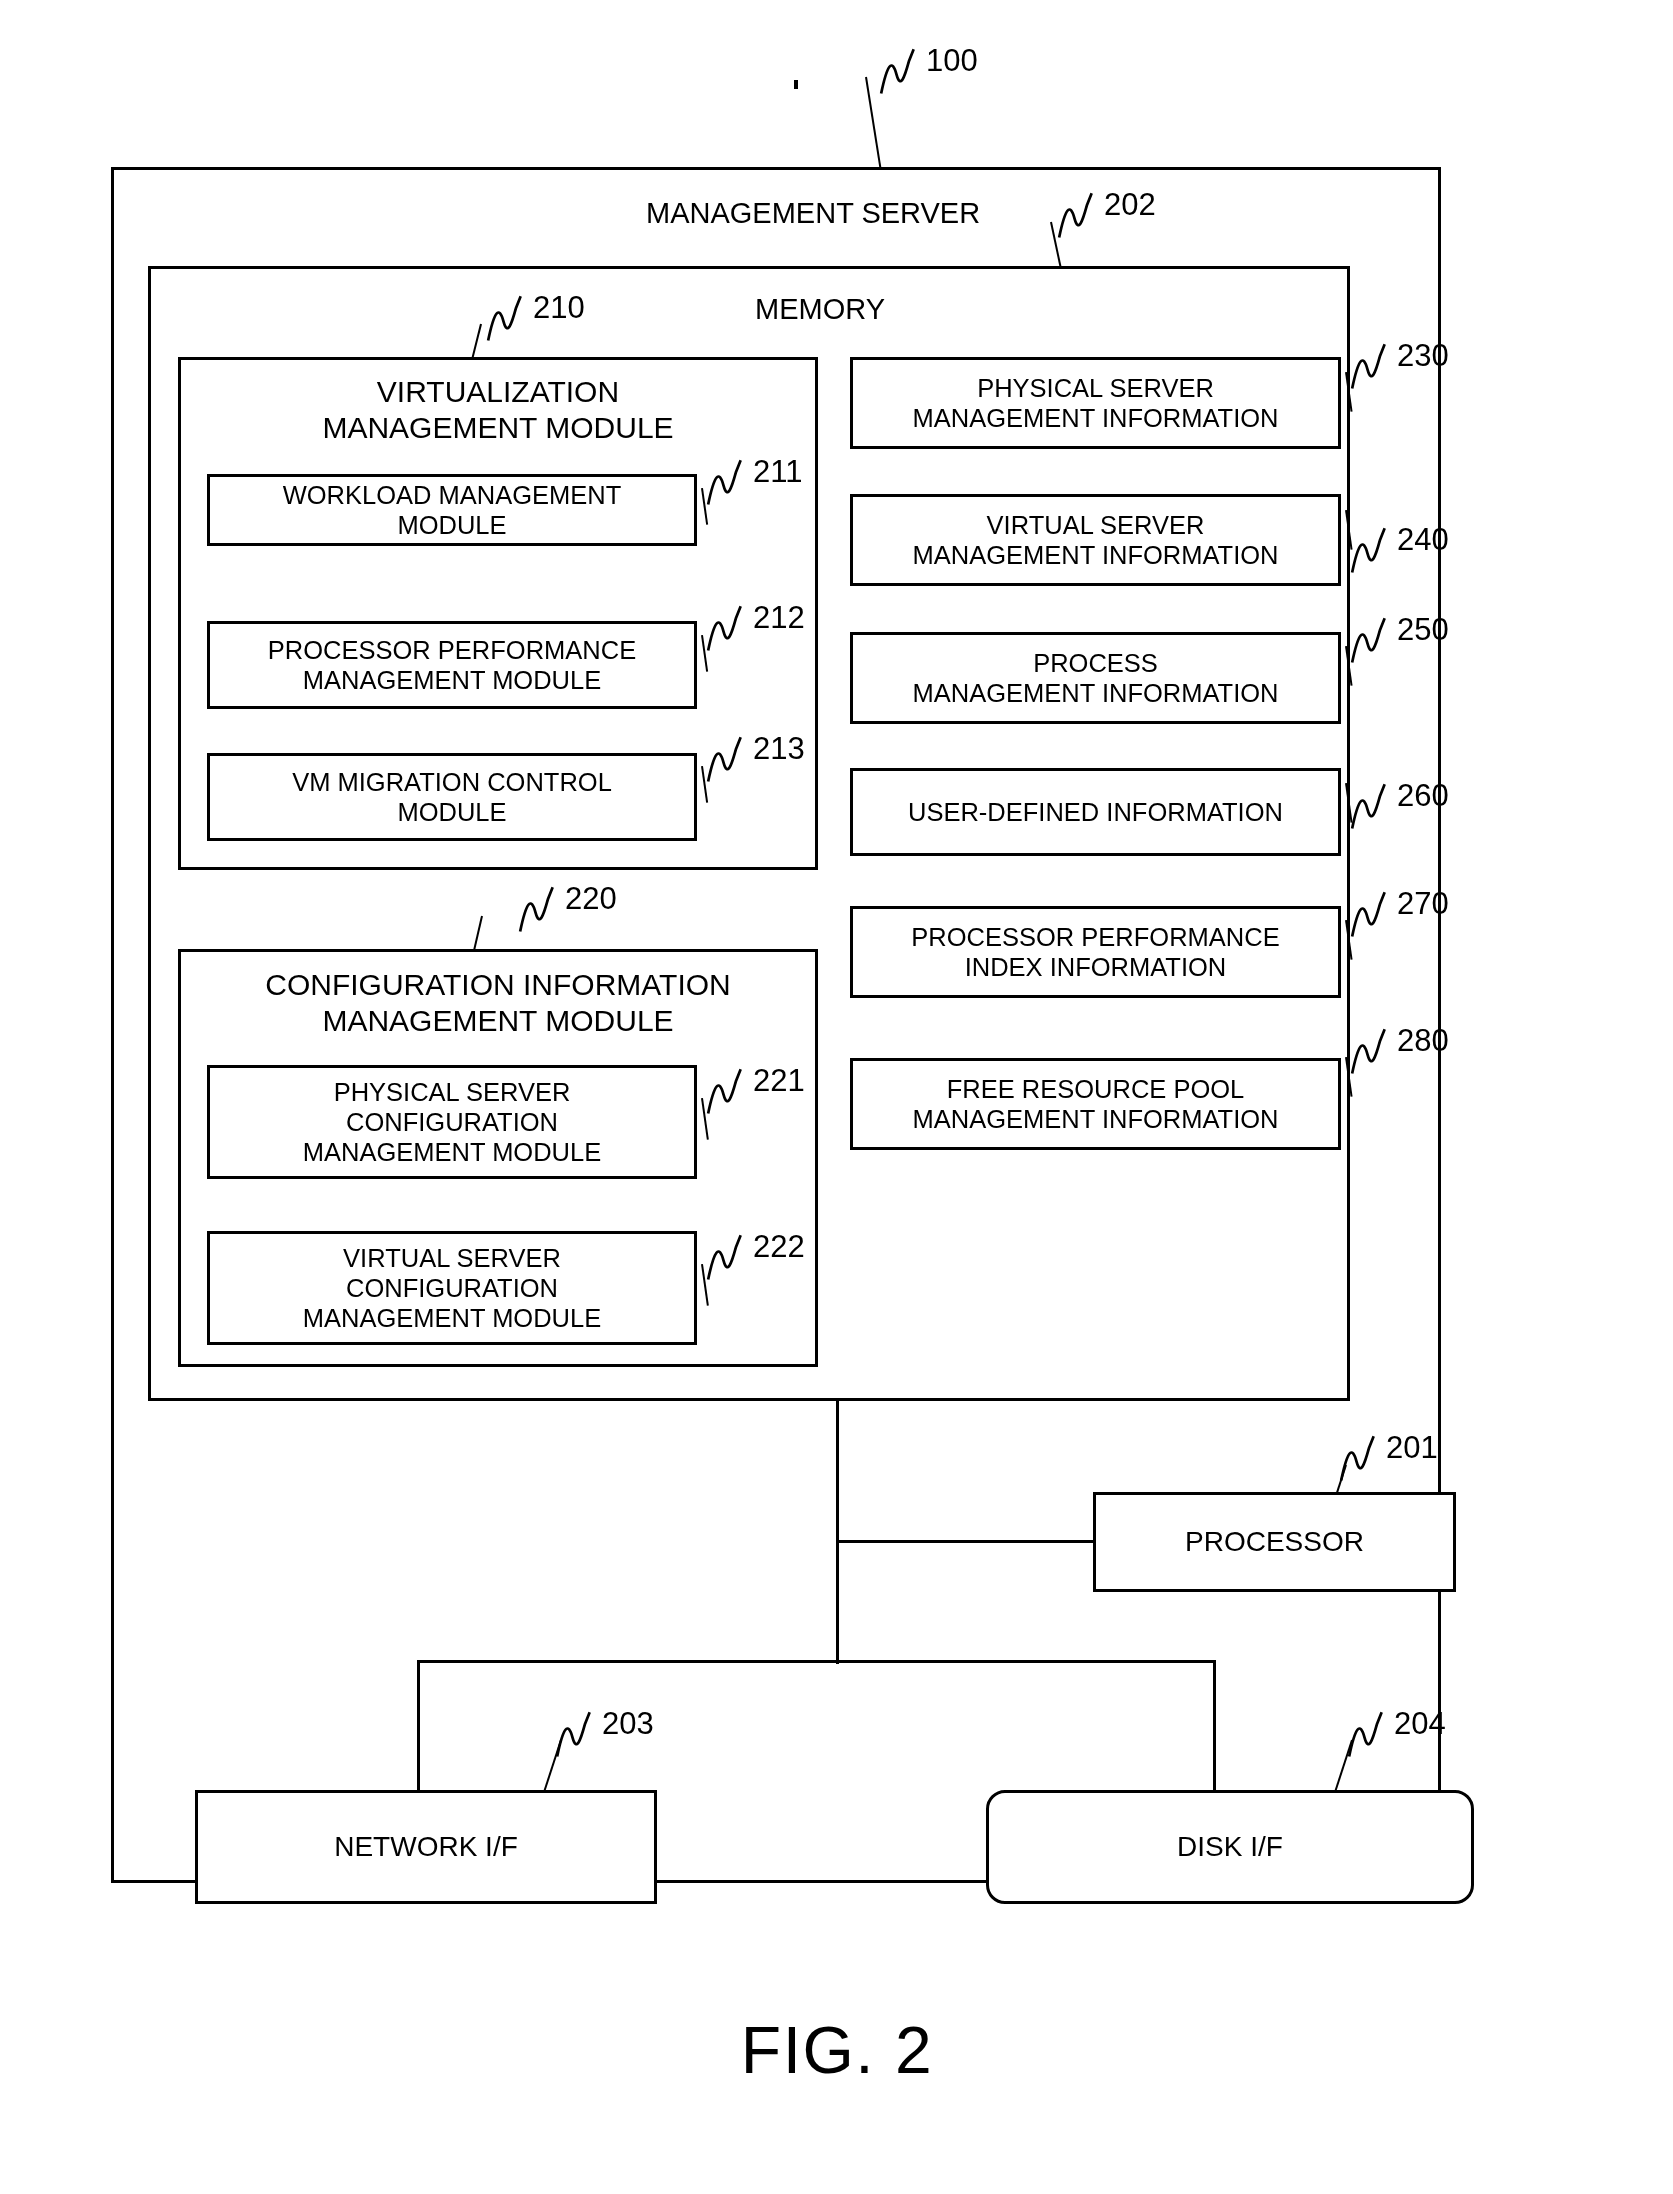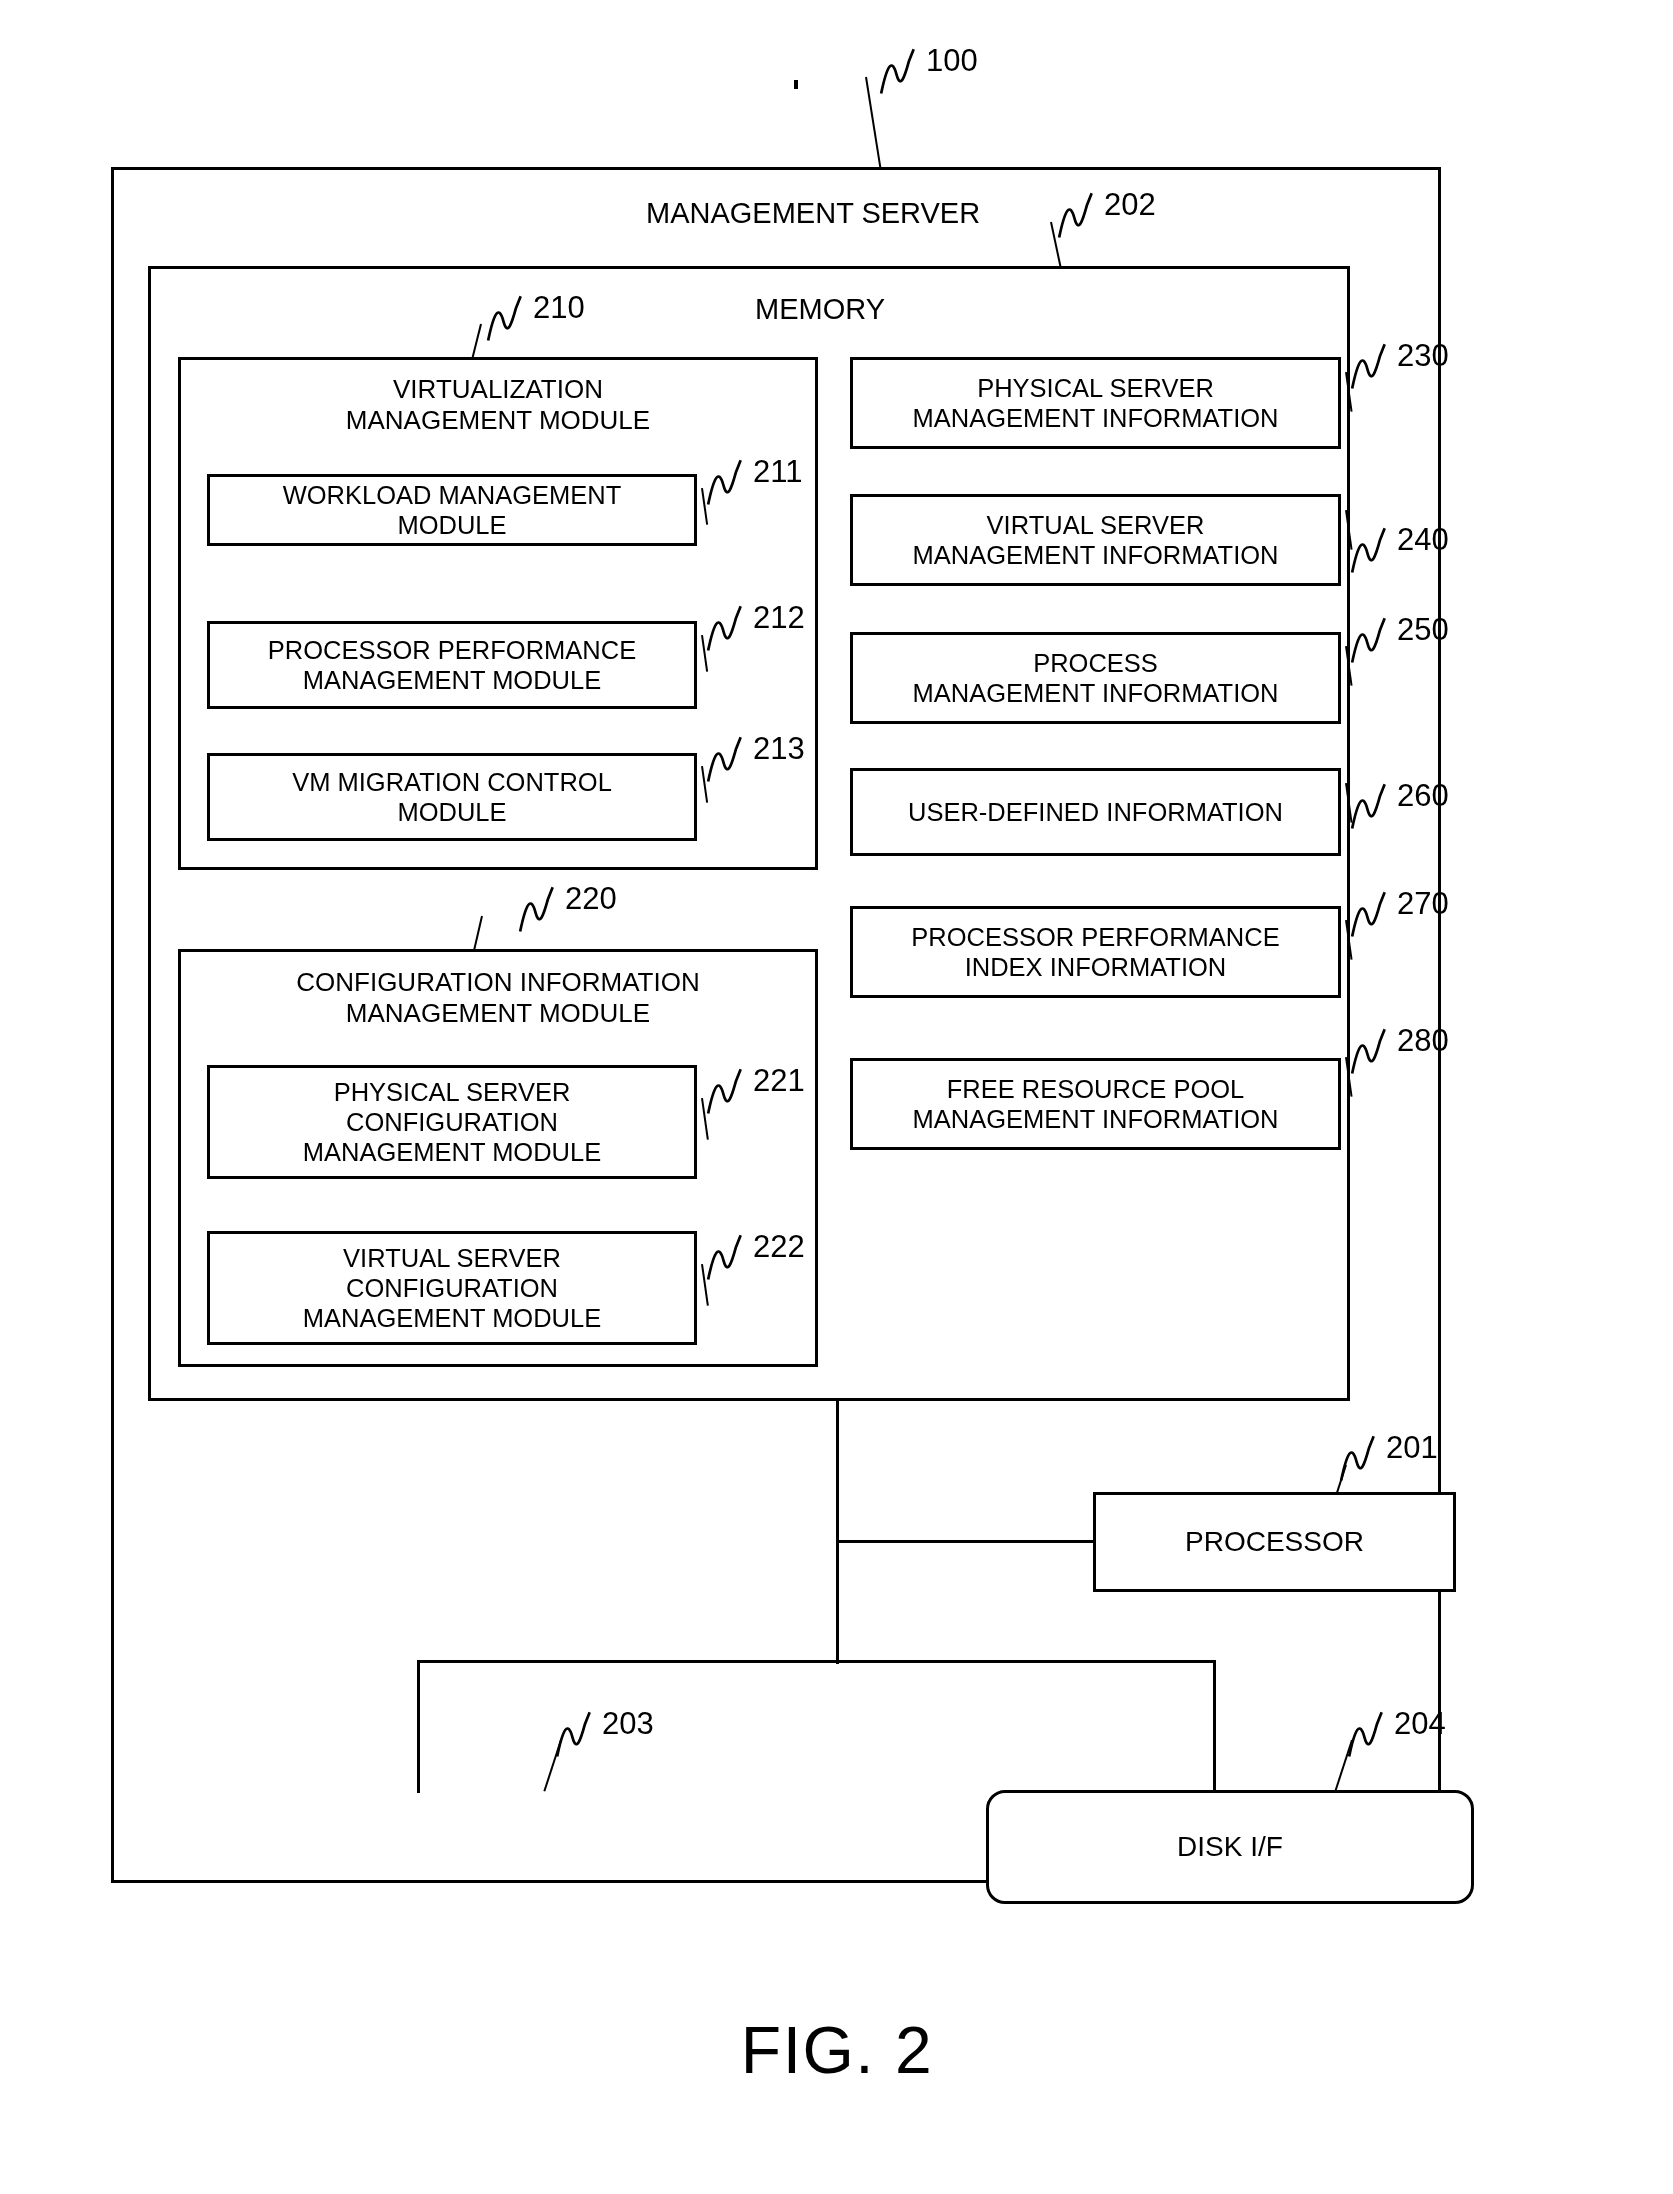--- a/index.html
+++ b/index.html
@@ -65,21 +65,21 @@
     width: 640px;
     height: 418px;
     border-width: 3.1px;
   }
   
   .module-heading {
     position: absolute;
     left: 0;
     right: 0;
     text-align: center;
-    font-size: 26px;
+    font-size: 30px;
     line-height: 1.2;
     white-space: pre-line;
   }
   
   .subbox {
     left: 207px;
     width: 490px;
     border-width: 3.1px;
     font-size: 25.5px;
   }
@@ -398,20 +398,23 @@
     <span class="txt">PROCESSOR</span>
   </div>
 
   <div class="ref" style="left:602px; top:1708px;">
     <svg class="squig" width="45" height="48" viewBox="0 0 58 62">
       <path d="M4 60 C12 22, 18 14, 24 36 C29 54, 34 40, 40 18 L46 3" fill="none" stroke="#000" stroke-width="3.5"></path>
     </svg>
     <span class="num">203</span>
   </div>
   <div class="leader" style="left:560px; top:1740px; height:54px; transform: rotate(18deg);"></div>
+  <div class="box" id="network-if-box">
+    <span class="txt">NETWORK I/F</span>
+  </div>
 
   <div class="ref" style="left:1394px; top:1708px;">
     <svg class="squig" width="45" height="48" viewBox="0 0 58 62">
       <path d="M4 60 C12 22, 18 14, 24 36 C29 54, 34 40, 40 18 L46 3" fill="none" stroke="#000" stroke-width="3.5"></path>
     </svg>
     <span class="num">204</span>
   </div>
   <div class="leader" style="left:1351px; top:1740px; height:54px; transform: rotate(18deg);"></div>
   <div class="box" id="disk-if-box">
     <span class="txt">DISK I/F</span>

